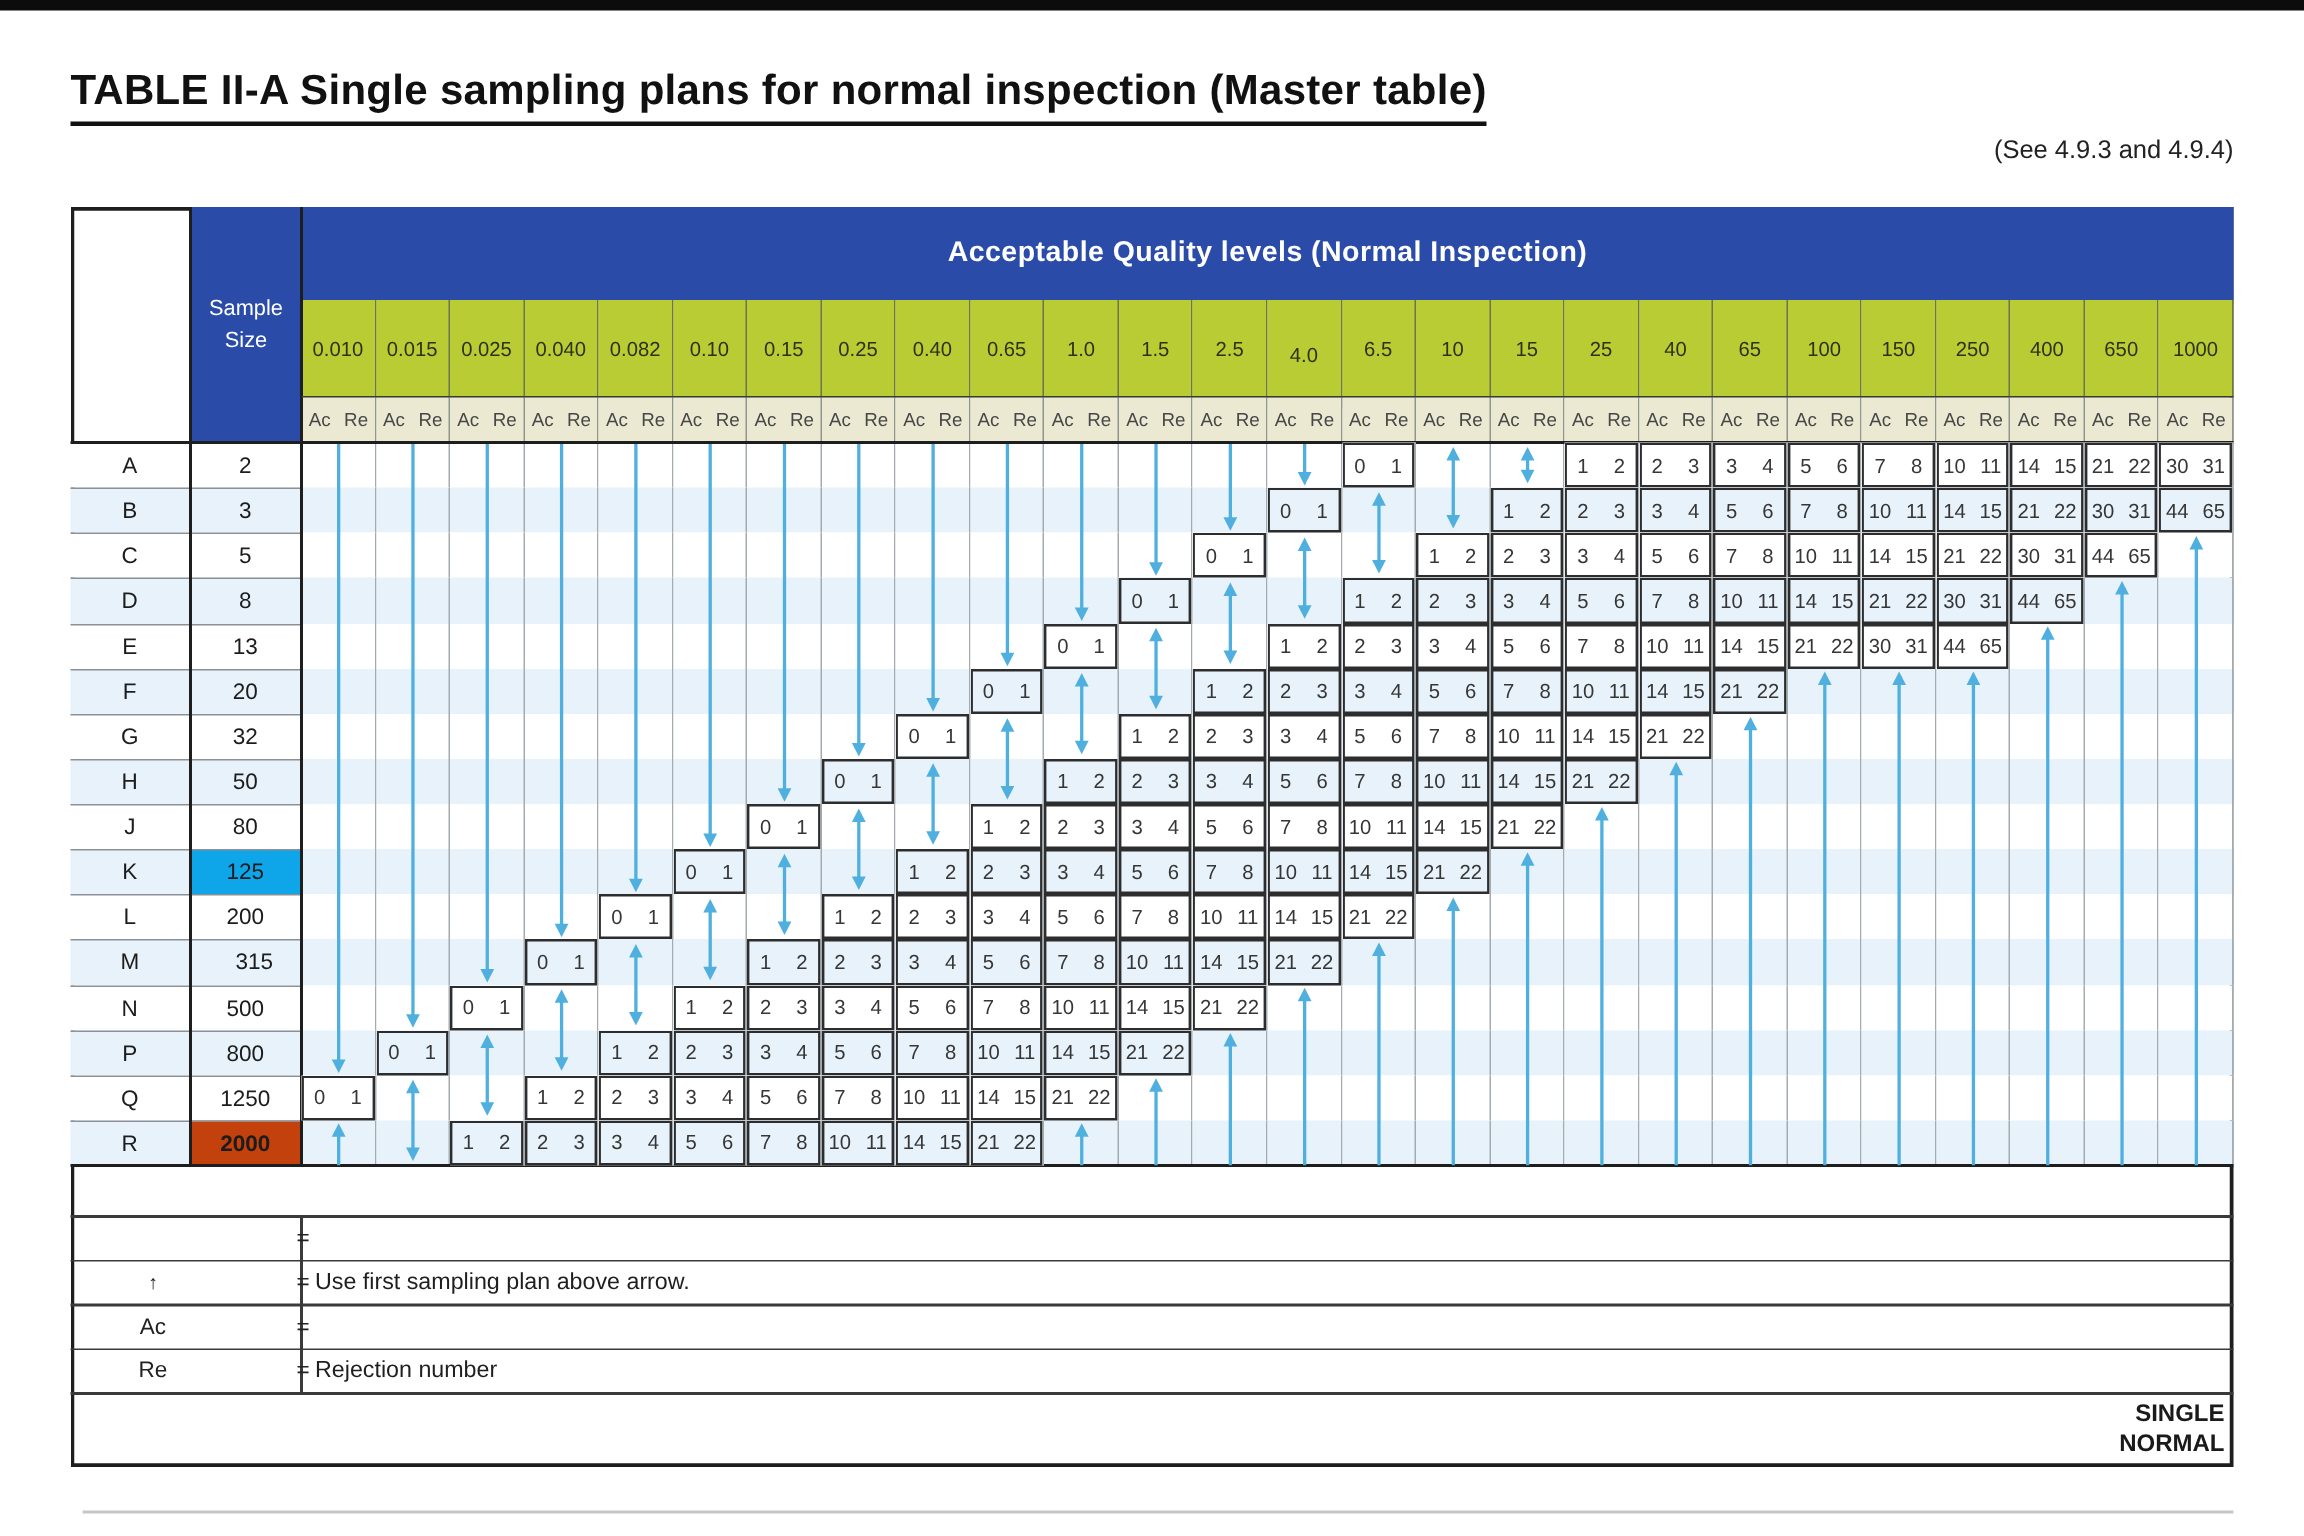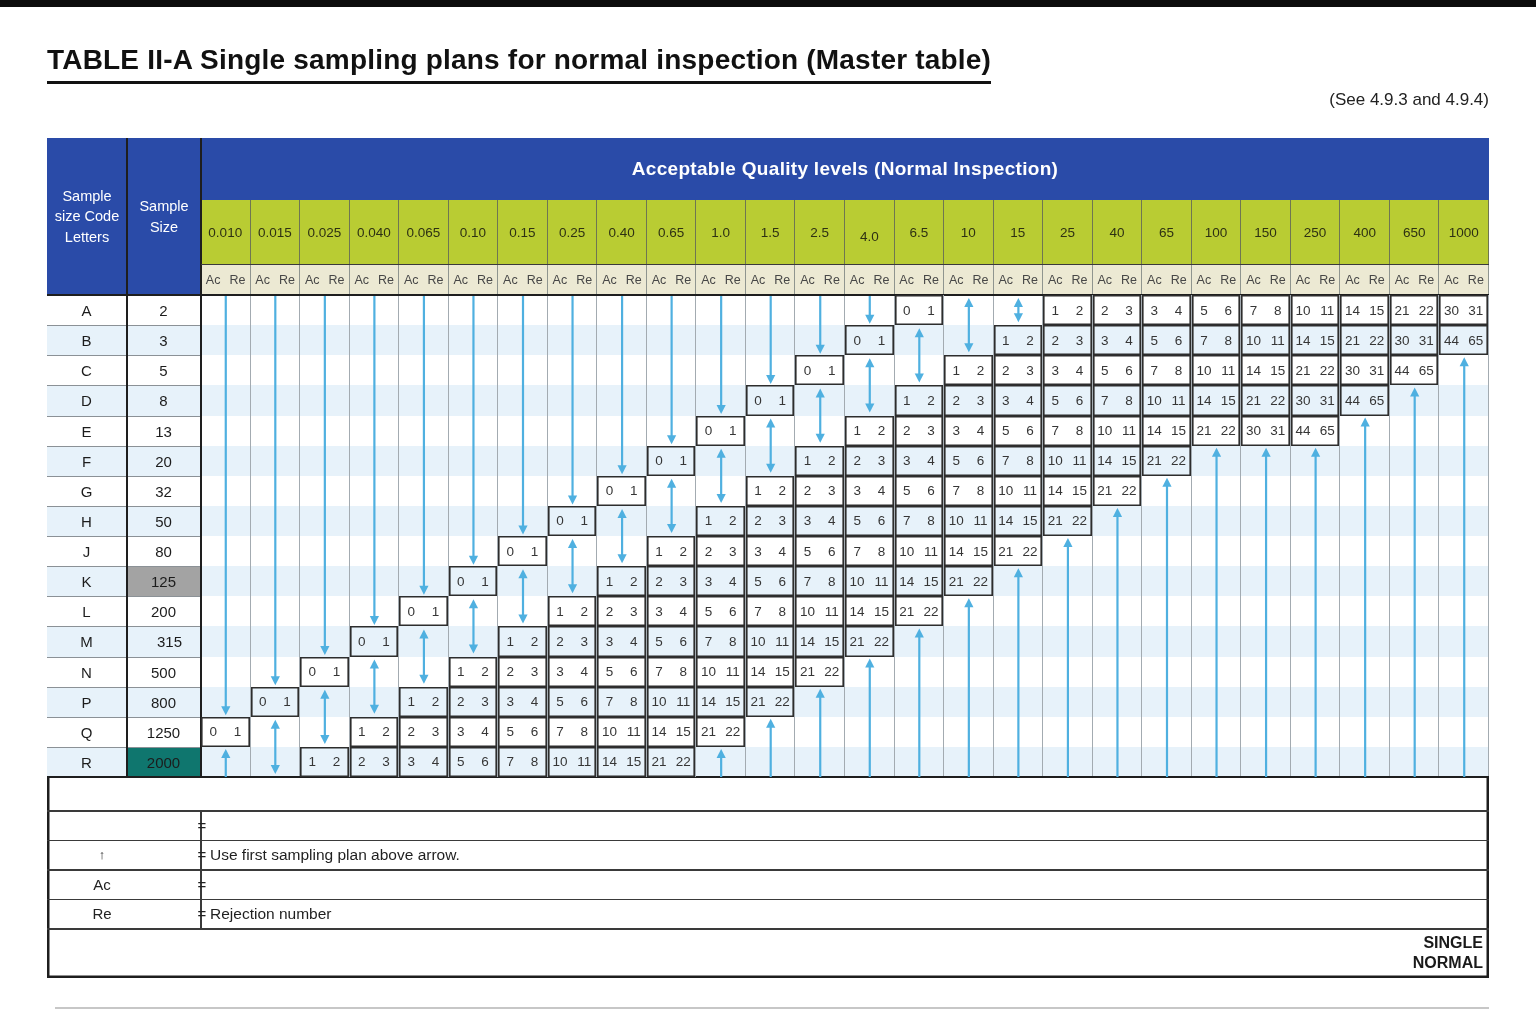--- a/index.html
+++ b/index.html
@@ -36,31 +36,30 @@
 </head>
 <body style="--blue: #2a4ba8; --green: #b9cc33; --cream: #ece9d3;">
 
 <div class="abs" id="top-bar"></div>
 
 <div class="abs" id="page-title">TABLE II-A Single sampling plans for normal inspection (Master table)</div>
 <div class="abs" id="page-subtitle">(See 4.9.3 and 4.9.4)</div>
 
 <div class="abs" id="sheet">
 
-  <div class="abs blue-cell" style="left:0;top:0;width:80px;height:157px;padding:0 4px;">Sample size Code Letters</div>
   <div class="abs" id="aql-band" style="left:154px;top:0;width:1288px;height:62px;">Acceptable Quality levels (Normal Inspection)</div>
 
   <div class="abs blue-cell" style="left:80px;top:0;width:74px;height:157px;padding:0 4px;">Sample Size</div>
 
   <div class="abs" id="green-row" style="left:154px;top:62px;width:1288px;height:65px;">
       <div class="green-cell" style="position: absolute; box-sizing: border-box; left: 0px; top: 0px; width: 49.5385px; height: 65px;">0.010</div>
       <div class="green-cell" style="position: absolute; box-sizing: border-box; left: 49.5385px; top: 0px; width: 49.5385px; height: 65px;">0.015</div>
       <div class="green-cell" style="position: absolute; box-sizing: border-box; left: 99.0769px; top: 0px; width: 49.5385px; height: 65px;">0.025</div>
       <div class="green-cell" style="position: absolute; box-sizing: border-box; left: 148.615px; top: 0px; width: 49.5385px; height: 65px;">0.040</div>
-      <div class="green-cell" style="position: absolute; box-sizing: border-box; left: 198.154px; top: 0px; width: 49.5385px; height: 65px;">0.065</div>
+      <div class="green-cell" style="position: absolute; box-sizing: border-box; left: 198.154px; top: 0px; width: 49.5385px; height: 65px;">0.082</div>
       <div class="green-cell" style="position: absolute; box-sizing: border-box; left: 247.692px; top: 0px; width: 49.5385px; height: 65px;">0.10</div>
       <div class="green-cell" style="position: absolute; box-sizing: border-box; left: 297.231px; top: 0px; width: 49.5385px; height: 65px;">0.15</div>
       <div class="green-cell" style="position: absolute; box-sizing: border-box; left: 346.769px; top: 0px; width: 49.5385px; height: 65px;">0.25</div>
       <div class="green-cell" style="position: absolute; box-sizing: border-box; left: 396.308px; top: 0px; width: 49.5385px; height: 65px;">0.40</div>
       <div class="green-cell" style="position: absolute; box-sizing: border-box; left: 445.846px; top: 0px; width: 49.5385px; height: 65px;">0.65</div>
       <div class="green-cell" style="position: absolute; box-sizing: border-box; left: 495.385px; top: 0px; width: 49.5385px; height: 65px;">1.0</div>
       <div class="green-cell" style="position: absolute; box-sizing: border-box; left: 544.923px; top: 0px; width: 49.5385px; height: 65px;">1.5</div>
       <div class="green-cell" style="position: absolute; box-sizing: border-box; left: 594.462px; top: 0px; width: 49.5385px; height: 65px;">2.5</div>
       <div class="green-cell" style="position: absolute; box-sizing: border-box; left: 644px; top: 0px; width: 49.5385px; height: 72px;">4.0</div>
       <div class="green-cell" style="position: absolute; box-sizing: border-box; left: 693.538px; top: 0px; width: 49.5385px; height: 65px;">6.5</div>
@@ -701,21 +700,21 @@
       <div class="dcell" style="position: absolute; box-sizing: border-box; left: 996.154px; top: 241px; width: 49.5385px; height: 30.125px; background: rgb(255, 255, 255);"></div>
       <div class="dcell" style="position: absolute; box-sizing: border-box; left: 1045.69px; top: 241px; width: 49.5385px; height: 30.125px; background: rgb(255, 255, 255);"></div>
       <div class="dcell" style="position: absolute; box-sizing: border-box; left: 1095.23px; top: 241px; width: 49.5385px; height: 30.125px; background: rgb(255, 255, 255);"></div>
       <div class="dcell" style="position: absolute; box-sizing: border-box; left: 1144.77px; top: 241px; width: 49.5385px; height: 30.125px; background: rgb(255, 255, 255);"></div>
       <div class="dcell" style="position: absolute; box-sizing: border-box; left: 1194.31px; top: 241px; width: 49.5385px; height: 30.125px; background: rgb(255, 255, 255);"></div>
       <div class="dcell" style="position: absolute; box-sizing: border-box; left: 1243.85px; top: 241px; width: 49.5385px; height: 30.125px; background: rgb(255, 255, 255);"></div>
       <div class="dcell" style="position: absolute; box-sizing: border-box; left: 1293.38px; top: 241px; width: 49.5385px; height: 30.125px; background: rgb(255, 255, 255);"></div>
       <div class="dcell" style="position: absolute; box-sizing: border-box; left: 1342.92px; top: 241px; width: 49.5385px; height: 30.125px; background: rgb(255, 255, 255);"></div>
       <div class="dcell" style="position: absolute; box-sizing: border-box; left: 1392.46px; top: 241px; width: 49.5385px; height: 30.125px; background: rgb(255, 255, 255);"></div>
       <div class="lrow" style="position: absolute; box-sizing: border-box; left: 0px; top: 271.125px; width: 79px; height: 30.125px; background: rgb(231, 242, 250);">K</div>
-      <div class="lrow" style="position: absolute; box-sizing: border-box; left: 80px; top: 271.125px; width: 73px; height: 30.125px; background: #a3a3a3;">125</div>
+      <div class="lrow" style="position: absolute; box-sizing: border-box; left: 80px; top: 271.125px; width: 73px; height: 30.125px; background: #0ea5e9;">125</div>
       <div class="dcell" style="position: absolute; box-sizing: border-box; left: 154px; top: 271.125px; width: 49.5385px; height: 30.125px; background: rgb(231, 242, 250);"></div>
       <div class="dcell" style="position: absolute; box-sizing: border-box; left: 203.538px; top: 271.125px; width: 49.5385px; height: 30.125px; background: rgb(231, 242, 250);"></div>
       <div class="dcell" style="position: absolute; box-sizing: border-box; left: 253.077px; top: 271.125px; width: 49.5385px; height: 30.125px; background: rgb(231, 242, 250);"></div>
       <div class="dcell" style="position: absolute; box-sizing: border-box; left: 302.615px; top: 271.125px; width: 49.5385px; height: 30.125px; background: rgb(231, 242, 250);"></div>
       <div class="dcell" style="position: absolute; box-sizing: border-box; left: 352.154px; top: 271.125px; width: 49.5385px; height: 30.125px; background: rgb(231, 242, 250);"></div>
       <div class="dcell vcell" style="position: absolute; box-sizing: border-box; left: 401.692px; top: 271.125px; width: 49.5385px; height: 30.125px; background: rgb(231, 242, 250);">
         <span>0</span>
         <span>1</span>
       </div>
       <div class="dcell" style="position: absolute; box-sizing: border-box; left: 451.231px; top: 271.125px; width: 49.5385px; height: 30.125px; background: rgb(231, 242, 250);"></div>
@@ -1031,21 +1030,21 @@
       <div class="dcell" style="position: absolute; box-sizing: border-box; left: 996.154px; top: 421.75px; width: 49.5385px; height: 30.125px; background: rgb(255, 255, 255);"></div>
       <div class="dcell" style="position: absolute; box-sizing: border-box; left: 1045.69px; top: 421.75px; width: 49.5385px; height: 30.125px; background: rgb(255, 255, 255);"></div>
       <div class="dcell" style="position: absolute; box-sizing: border-box; left: 1095.23px; top: 421.75px; width: 49.5385px; height: 30.125px; background: rgb(255, 255, 255);"></div>
       <div class="dcell" style="position: absolute; box-sizing: border-box; left: 1144.77px; top: 421.75px; width: 49.5385px; height: 30.125px; background: rgb(255, 255, 255);"></div>
       <div class="dcell" style="position: absolute; box-sizing: border-box; left: 1194.31px; top: 421.75px; width: 49.5385px; height: 30.125px; background: rgb(255, 255, 255);"></div>
       <div class="dcell" style="position: absolute; box-sizing: border-box; left: 1243.85px; top: 421.75px; width: 49.5385px; height: 30.125px; background: rgb(255, 255, 255);"></div>
       <div class="dcell" style="position: absolute; box-sizing: border-box; left: 1293.38px; top: 421.75px; width: 49.5385px; height: 30.125px; background: rgb(255, 255, 255);"></div>
       <div class="dcell" style="position: absolute; box-sizing: border-box; left: 1342.92px; top: 421.75px; width: 49.5385px; height: 30.125px; background: rgb(255, 255, 255);"></div>
       <div class="dcell" style="position: absolute; box-sizing: border-box; left: 1392.46px; top: 421.75px; width: 49.5385px; height: 30.125px; background: rgb(255, 255, 255);"></div>
       <div class="lrow" style="position: absolute; box-sizing: border-box; left: 0px; top: 451.875px; width: 79px; height: 30.125px; background: rgb(231, 242, 250);">R</div>
-      <div class="lrow" style="position: absolute; box-sizing: border-box; left: 80px; top: 451.875px; width: 73px; height: 30.125px; background: #0f766e;">2000</div>
+      <div class="lrow" style="position: absolute; box-sizing: border-box; left: 80px; top: 451.875px; width: 73px; height: 30.125px; background: #c2410c; font-weight: bold;">2000</div>
       <div class="dcell" style="position: absolute; box-sizing: border-box; left: 154px; top: 451.875px; width: 49.5385px; height: 30.125px; background: rgb(231, 242, 250);"></div>
       <div class="dcell" style="position: absolute; box-sizing: border-box; left: 203.538px; top: 451.875px; width: 49.5385px; height: 30.125px; background: rgb(231, 242, 250);"></div>
       <div class="dcell vcell" style="position: absolute; box-sizing: border-box; left: 253.077px; top: 451.875px; width: 49.5385px; height: 30.125px; background: rgb(231, 242, 250);">
         <span>1</span>
         <span>2</span>
       </div>
       <div class="dcell vcell" style="position: absolute; box-sizing: border-box; left: 302.615px; top: 451.875px; width: 49.5385px; height: 30.125px; background: rgb(231, 242, 250);">
         <span>2</span>
         <span>3</span>
       </div>

